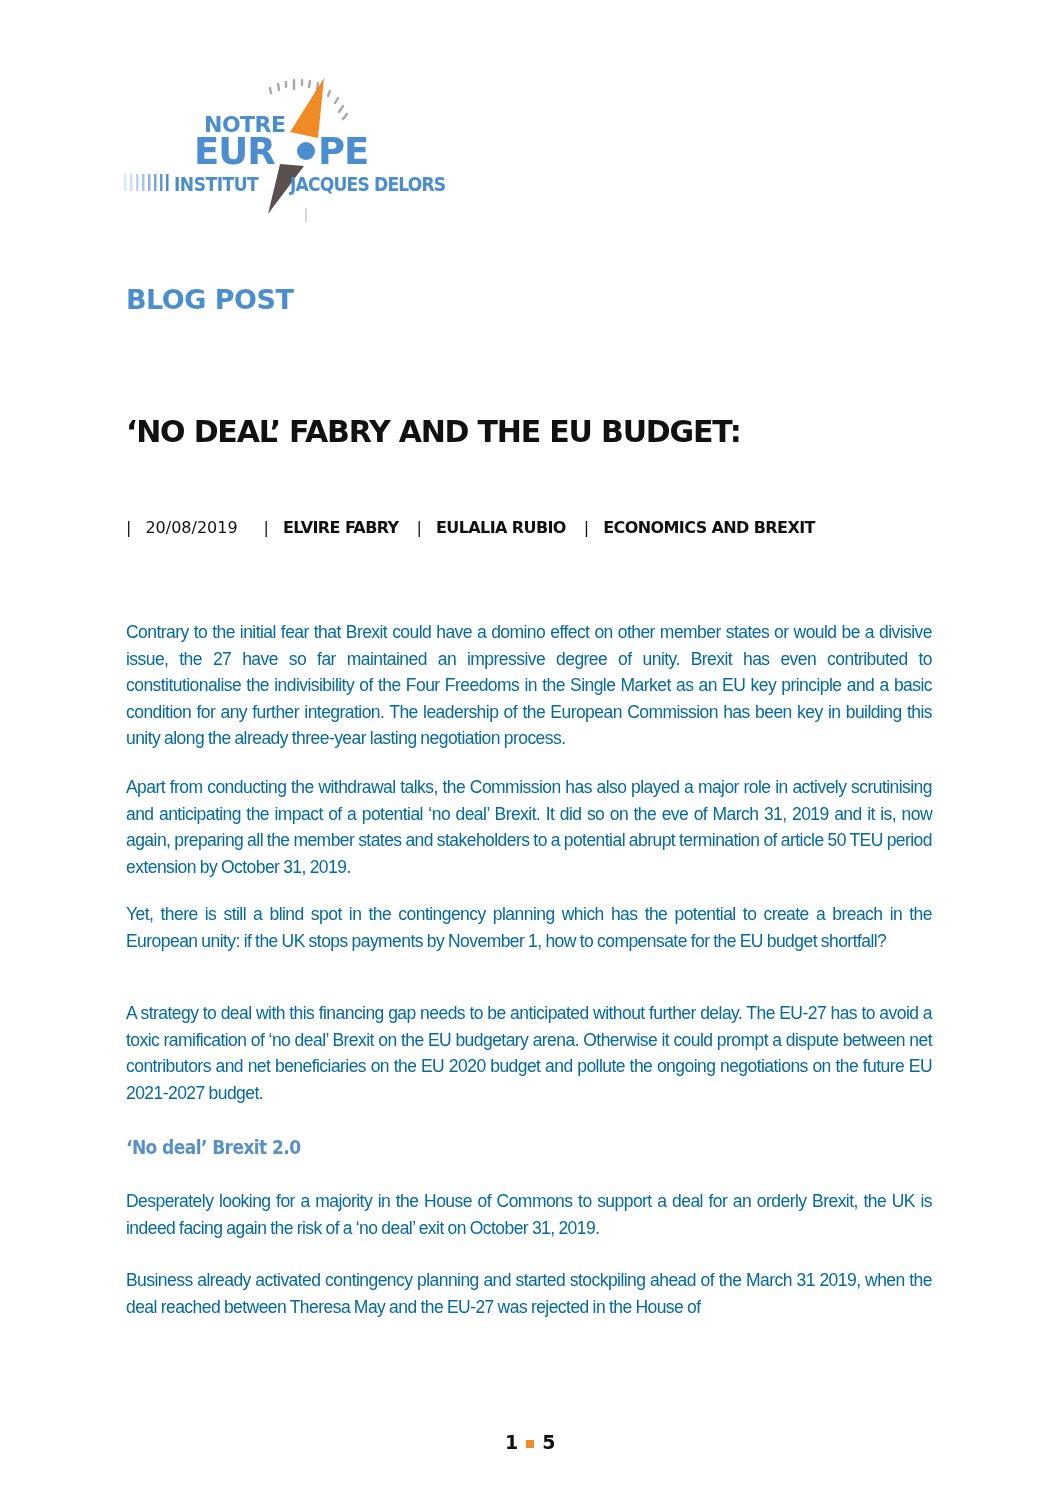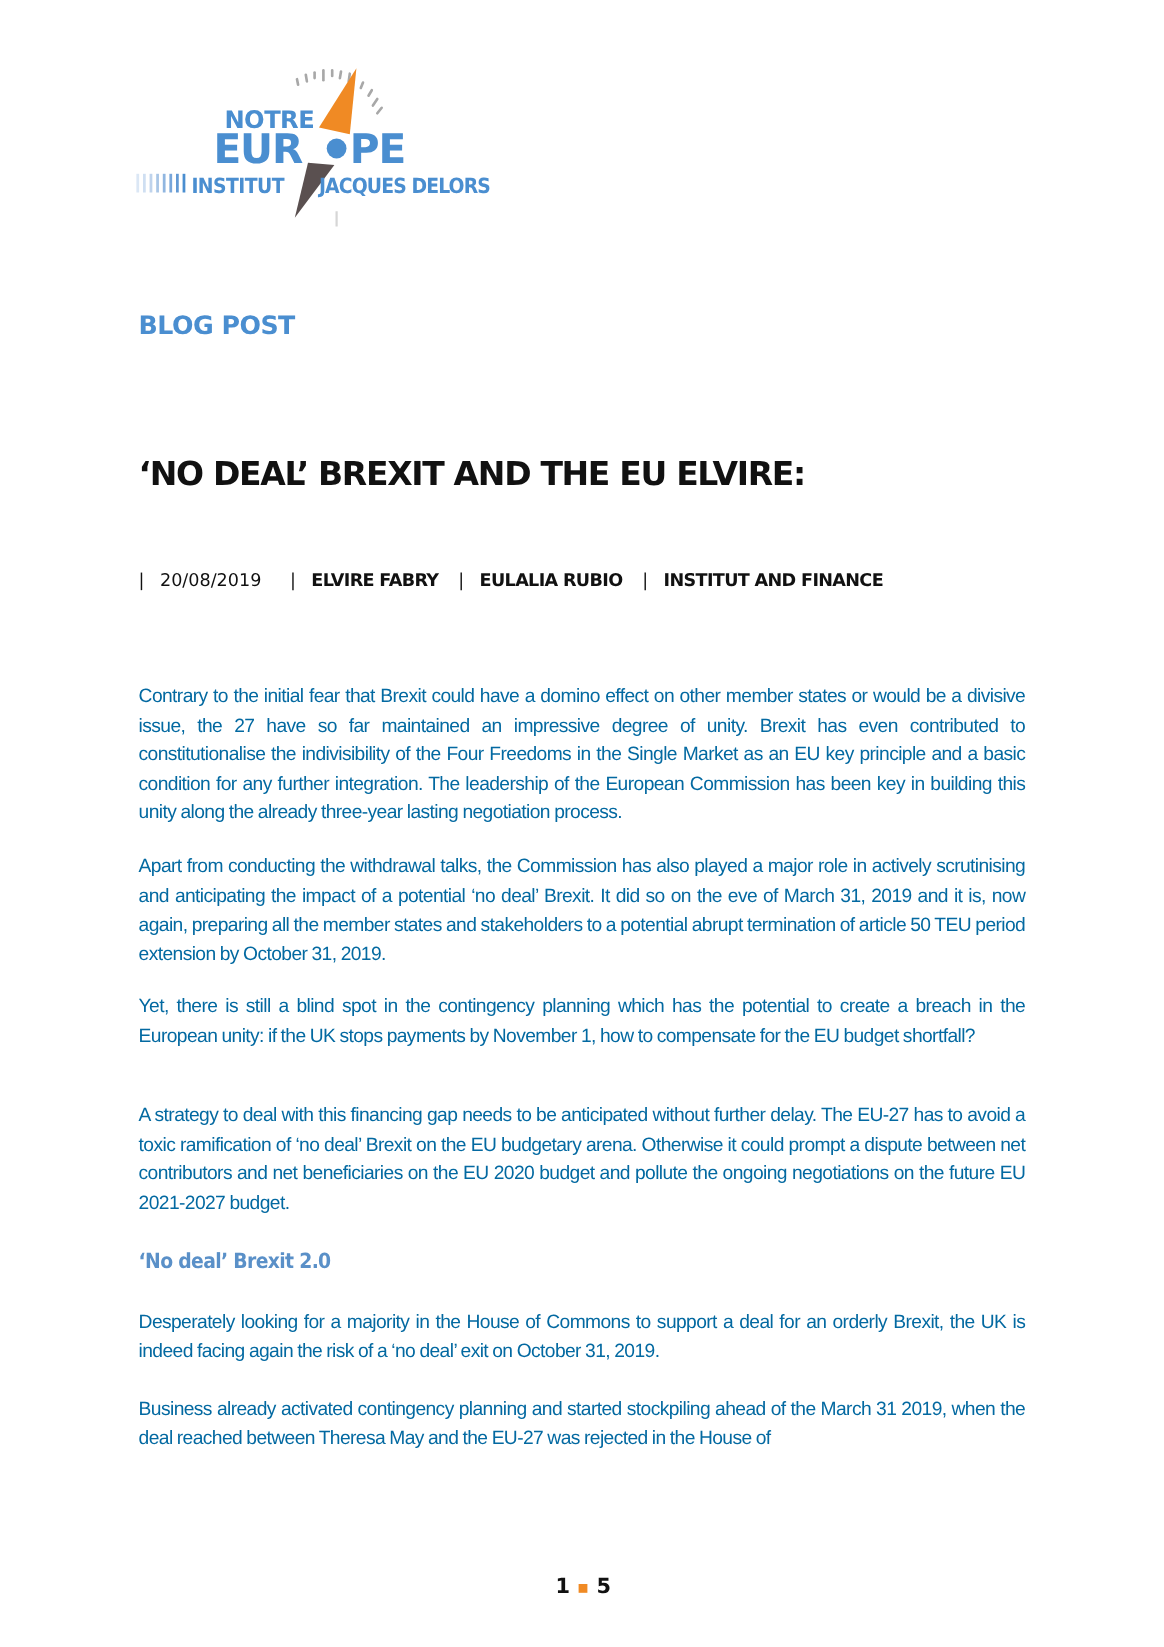--- a/index.html
+++ b/index.html
@@ -1,21 +1,21 @@
 <!DOCTYPE html>
 <html><head>
   <meta charset="utf-8">
   <style>
     html, body { margin: 0; padding: 0; background: #ffffff; }
     body { width: 1058px; height: 1497px; position: relative; overflow: hidden; font-family: "Liberation Sans", sans-serif; color: #1a1a1a; }
 
-    .logo { position: absolute; left: 118px; top: 58px; width: 330px; height: 150px; }
+    .logo { position: absolute; left: 118px; top: 74px; width: 330px; height: 150px; }
     .logo svg { width: 100%; height: 100%; }
 
-    .blog-label { position: absolute; left: 126px; top: 284px; font-family: "DejaVu Sans", sans-serif; font-weight: bold; font-size: 23px; color: #4a8ed0; letter-spacing: -0.5px; }
+    .blog-label { position: absolute; left: 126px; top: 284px; font-family: "DejaVu Sans", sans-serif; font-weight: bold; font-size: 27px; color: #4a8ed0; letter-spacing: -0.5px; }
 
     .title { position: absolute; left: 126px; top: 408px; margin: 0; font-family: "DejaVu Sans", sans-serif; font-weight: bold; font-size: 30px; line-height: 48px; color: #111; letter-spacing: -1.2px; }
 
     .meta { position: absolute; left: 126px; top: 518px; font-family: "DejaVu Sans", sans-serif; font-size: 16px; color: #111; display: flex; white-space: nowrap; }
     .meta .sep { margin-right: 14px; }
     .meta .date { font-weight: normal; margin-right: 26px; }
     .meta .item { font-weight: bold; letter-spacing: -0.6px; margin-right: 18px; }
 
     .body { position: absolute; left: 126px; width: 806px; font-family: "Liberation Sans Narrow", "Liberation Sans", sans-serif; font-size: 17.5px; line-height: 26.6px; color: #0369a1; text-align: justify; letter-spacing: -0.55px; word-spacing: -0.5px; margin: 0; }
     .p1 { top: 619px; }
@@ -73,32 +73,32 @@
       <rect x="48" y="100" width="2.5" height="17" fill="#4a8ed0"></rect>
     </g>
     <text x="56" y="117" font-family="DejaVu Sans Condensed, DejaVu Sans, sans-serif" font-weight="bold" font-size="19" fill="#4a8ed0" letter-spacing="-0.5">INSTITUT</text>
     <text x="172" y="117" font-family="DejaVu Sans Condensed, DejaVu Sans, sans-serif" font-weight="bold" font-size="19" fill="#4a8ed0" letter-spacing="-0.8">JACQUES DELORS</text>
   </svg>
 </div>
 
 <div class="blog-label">BLOG POST</div>
 
 <h1 class="title">
-  <span>‘NO DEAL’ BREXIT AND THE EU ELVIRE:</span><br>
+  <span>‘NO DEAL’ FABRY AND THE EU BUDGET:</span><br>
 </h1>
 
 <div class="meta">
   <span class="sep">|</span>
   <span class="date">20/08/2019</span>
   <span class="sep">|</span>
   <span class="item">ELVIRE FABRY</span>
   <span class="sep">|</span>
   <span class="item">EULALIA RUBIO</span>
   <span class="sep">|</span>
-  <span class="item">INSTITUT AND FINANCE</span>
+  <span class="item">ECONOMICS AND BREXIT</span>
 </div>
 
 <p class="body p1">Contrary to the initial fear that Brexit could have a domino effect on other member states or would be a divisive issue, the 27 have so far maintained an impressive degree of unity. Brexit has even contributed to constitutionalise the indivisibility of the Four Freedoms in the Single Market as an EU key principle and a basic condition for any further integration. The leadership of the European Commission has been key in building this unity along the already three-year lasting negotiation process.</p>
 <p class="body p2">Apart from conducting the withdrawal talks, the Commission has also played a major role in actively scrutinising and anticipating the impact of a potential ‘no deal’ Brexit. It did so on the eve of March 31, 2019 and it is, now again, preparing all the member states and stakeholders to a potential abrupt termination of article 50 TEU period extension by October 31, 2019.</p>
 <p class="body p3">Yet, there is still a blind spot in the contingency planning which has the potential to create a breach in the European unity: if the UK stops payments by November 1, how to compensate for the EU budget shortfall?</p>
 <p class="body p4">A strategy to deal with this financing gap needs to be anticipated without further delay. The EU-27 has to avoid a toxic ramification of ‘no deal’ Brexit on the EU budgetary arena. Otherwise it could prompt a dispute between net contributors and net beneficiaries on the EU 2020 budget and pollute the ongoing negotiations on the future EU 2021-2027 budget.</p>
 
 <h2 class="section-heading">‘No deal’ Brexit 2.0</h2>
 
 <p class="body p5">Desperately looking for a majority in the House of Commons to support a deal for an orderly Brexit, the UK is indeed facing again the risk of a ‘no deal’ exit on October 31,  2019.</p>

